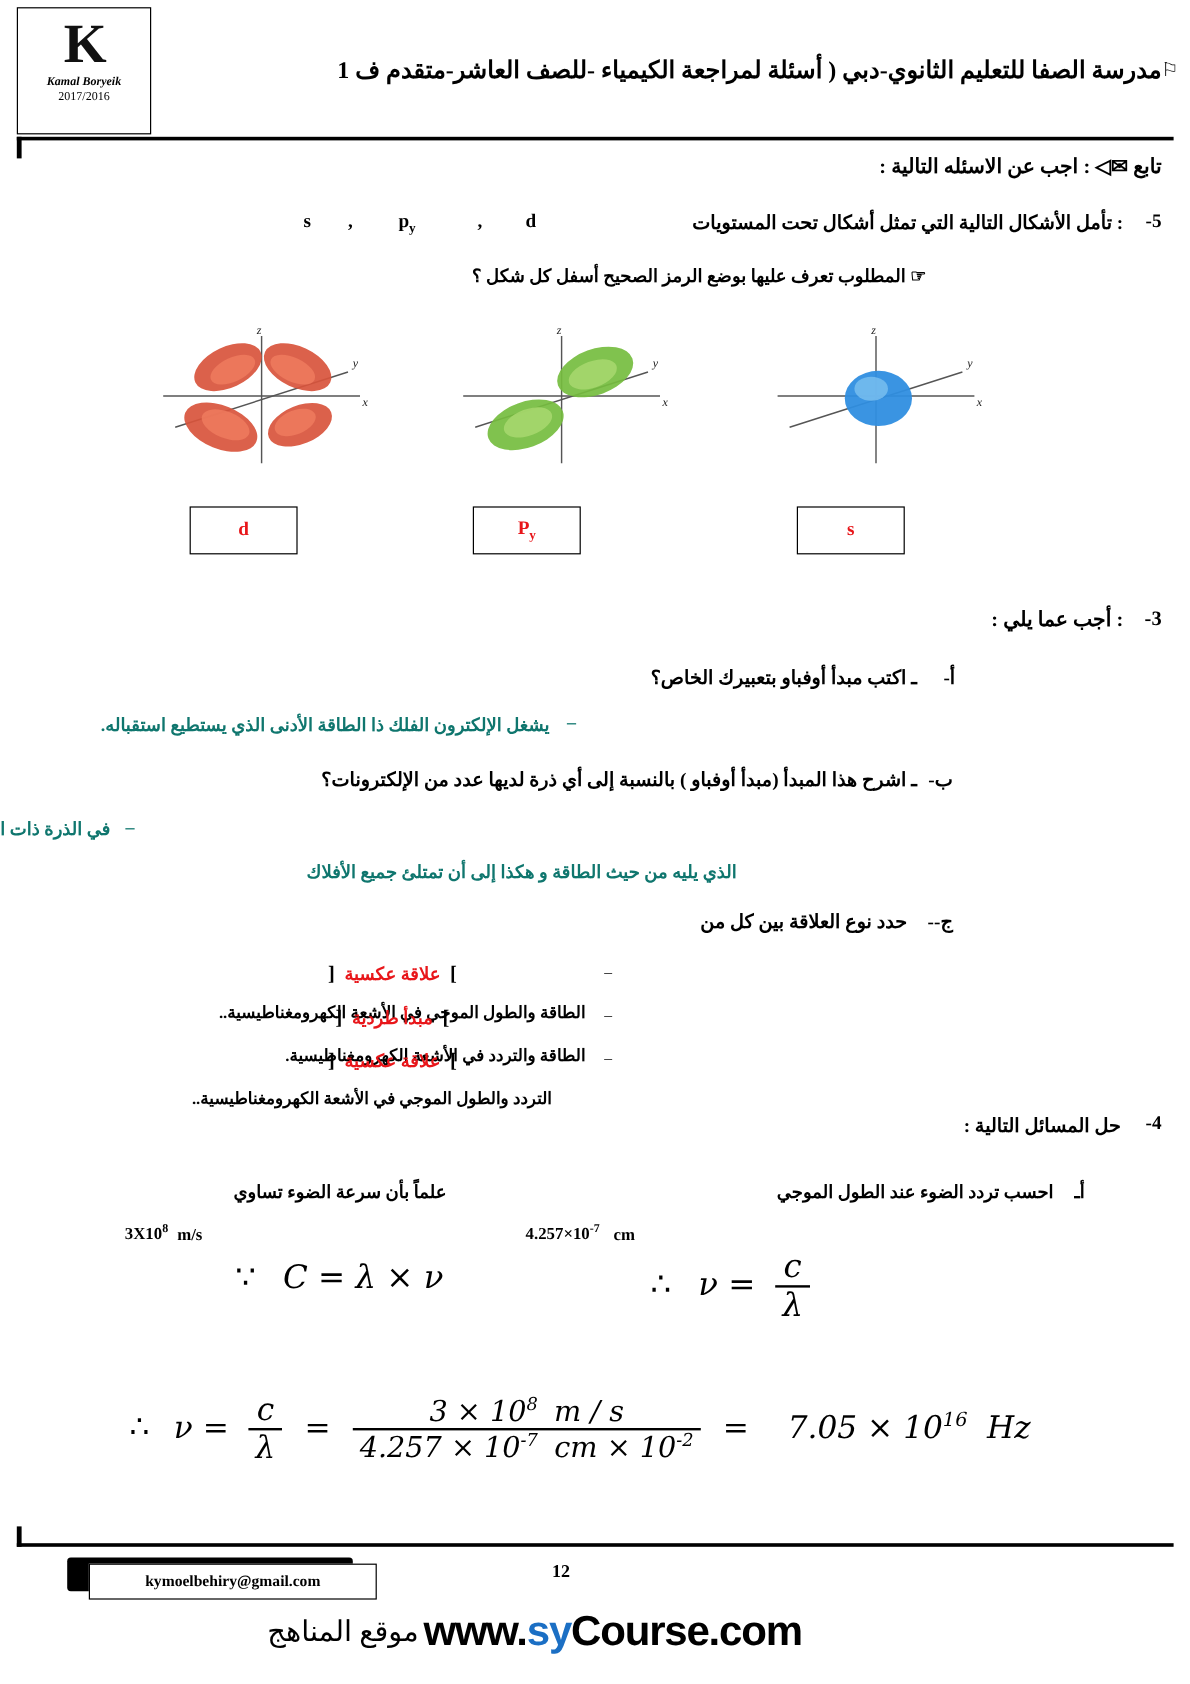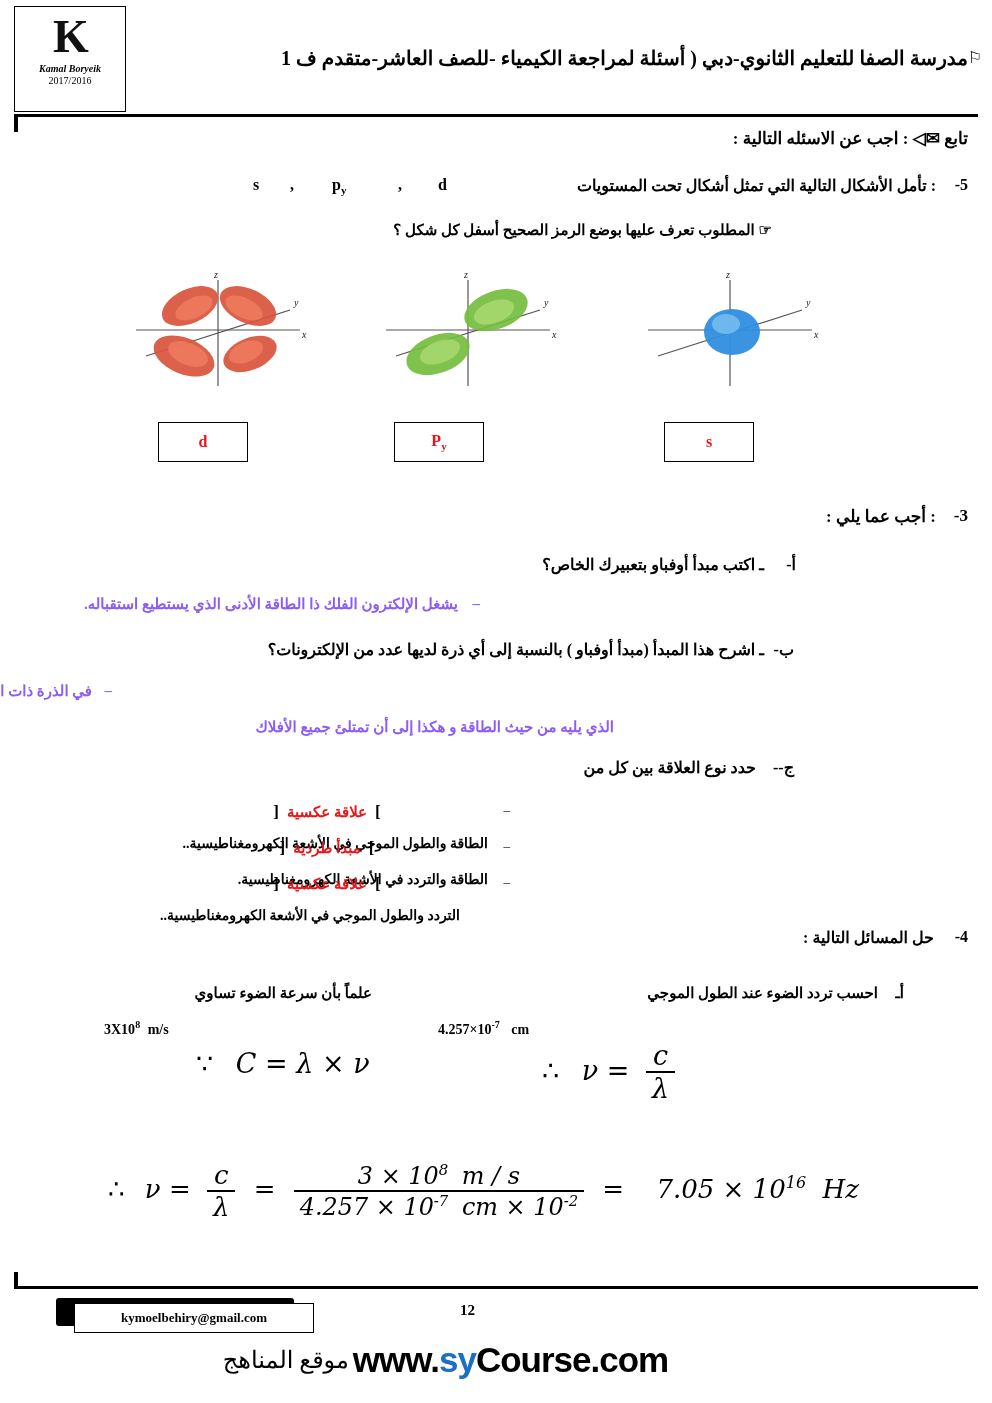--- a/index.html
+++ b/index.html
@@ -46,21 +46,21 @@
     position:absolute;left:14px;top:114px;width:964px;height:3px;background:#000;
   }
   .rule-left-tick{
     position:absolute;left:14px;top:114px;width:4px;height:18px;background:#000;
   }
 
   
   .rtl{direction:rtl;text-align:right;}
   .line{position:absolute;white-space:nowrap;}
   .b{font-weight:bold;}
-  .red{color:#8b5cf6;}
+  .red{color:#0f766e;}
   .sz17{font-size:17px;}
   .sz16{font-size:16px;}
   .sz15{font-size:15px;}
   .sz14{font-size:14px;margin-top:35px;}
   .sz13{font-size:13px;}
 
   
   .fig{position:absolute;width:200px;height:130px;}
   .axes{position:absolute;left:0;top:0;width:200px;height:130px;}
   .label-box{

